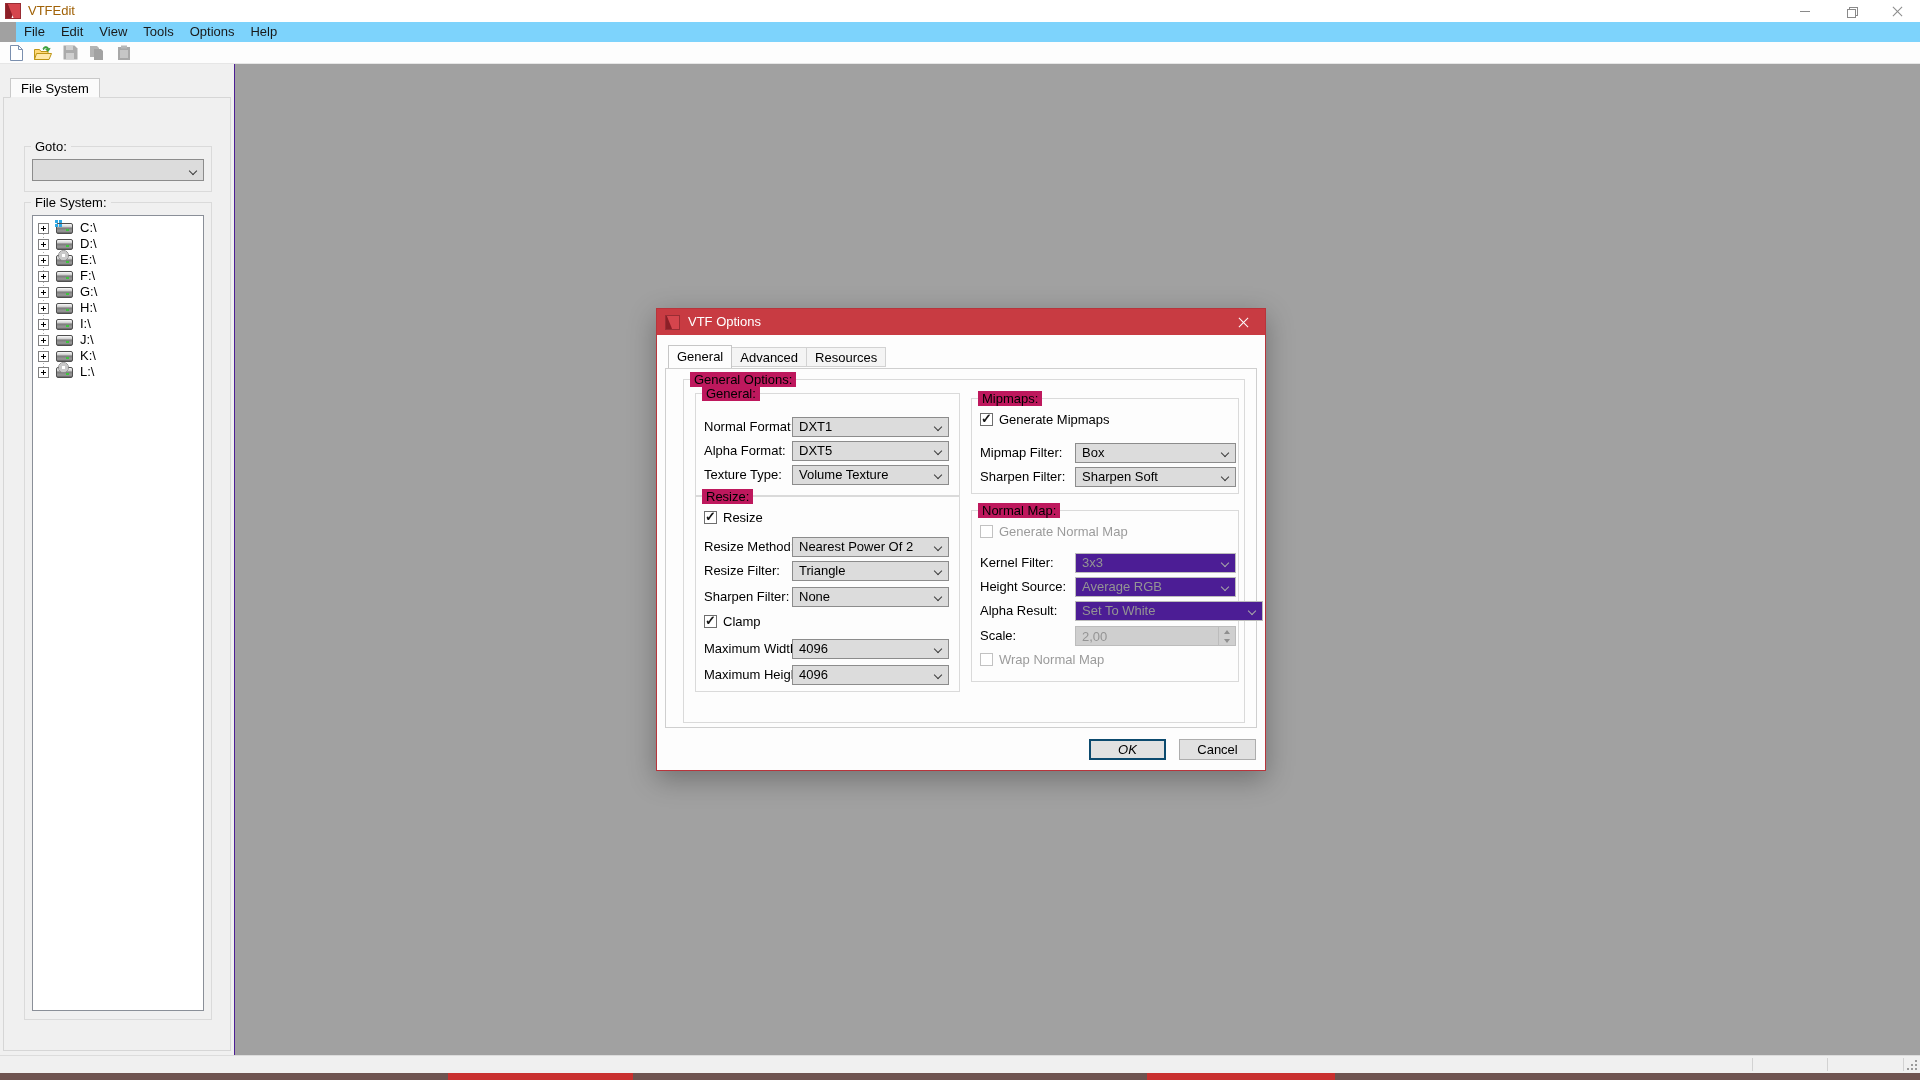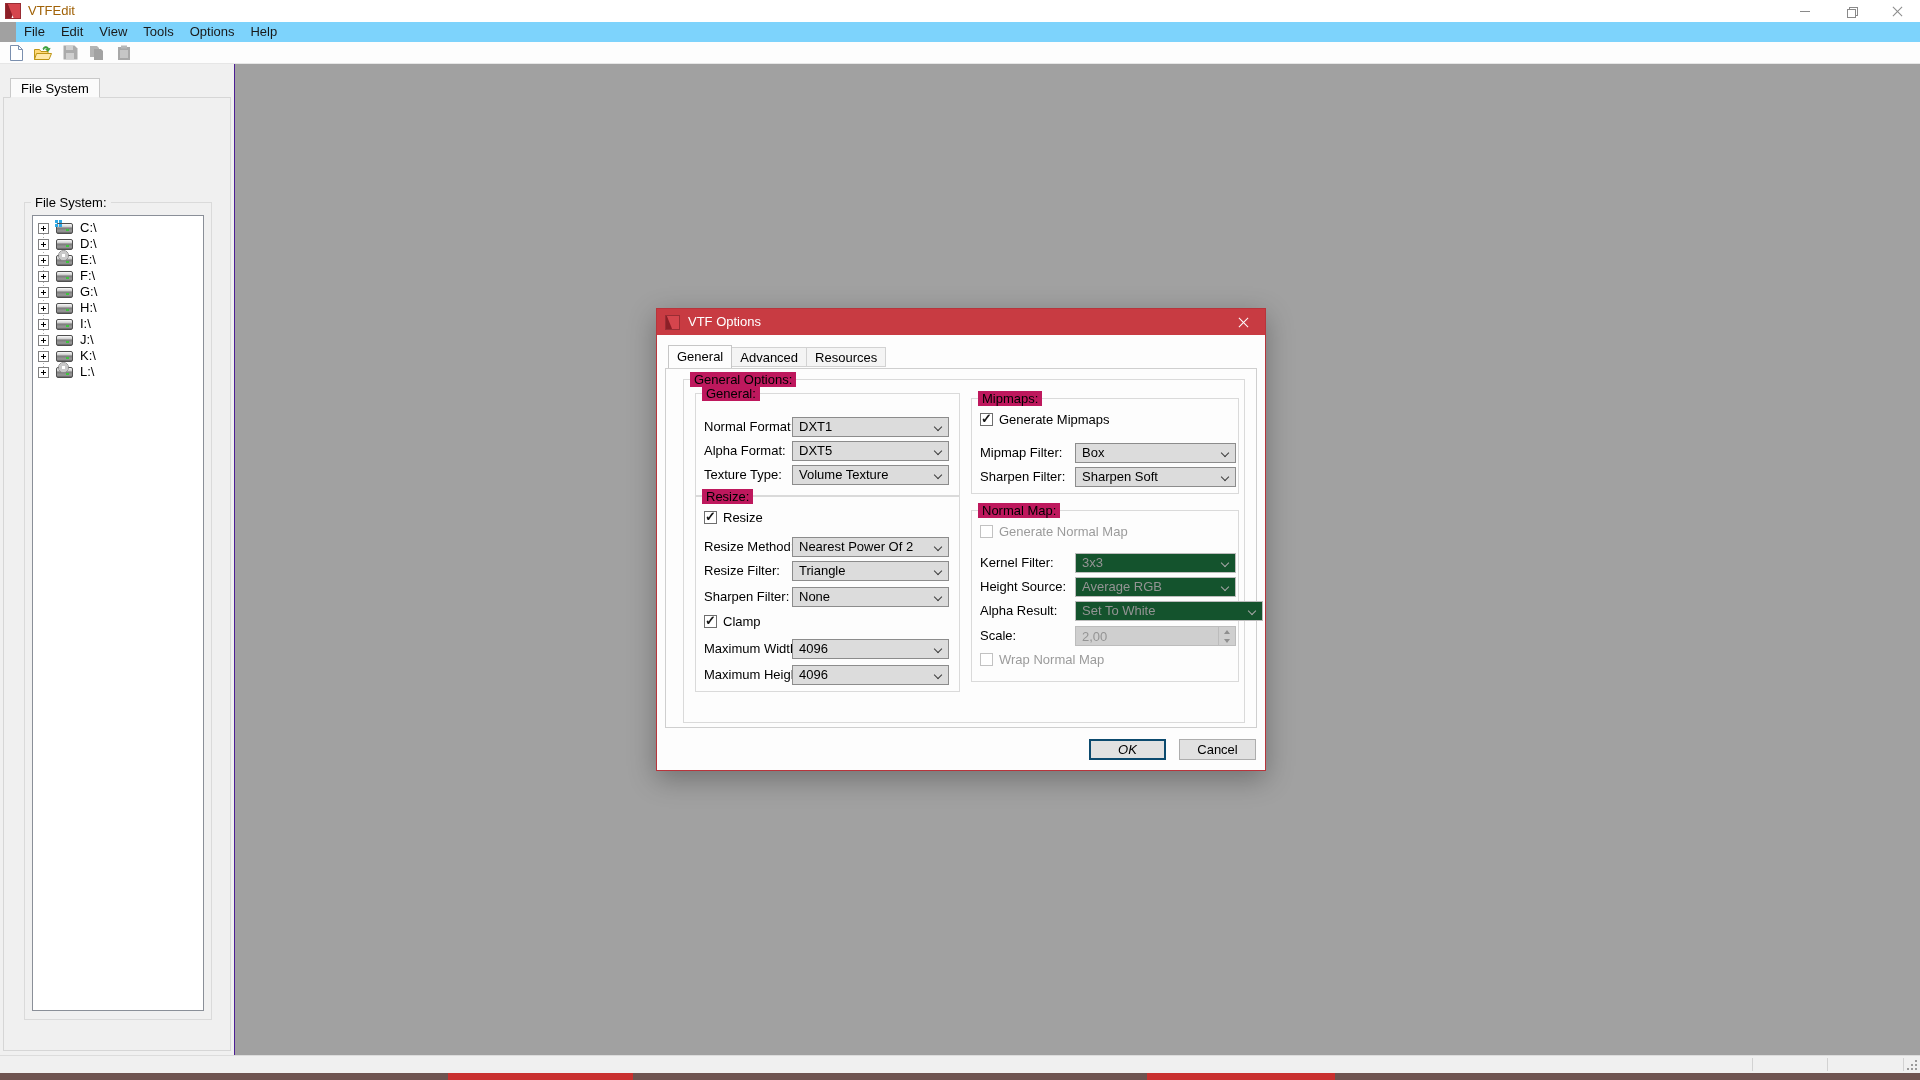--- a/index.html
+++ b/index.html
@@ -80,21 +80,21 @@
   .grp-outer { left:17px; top:10px; width:562px; height:344px; }
   .grp-general { left:11px; top:13px; width:265px; height:103px; }
   .grp-resize { left:11px; top:116px; width:265px; height:196px; }
   .grp-mipmaps { left:287px; top:18px; width:268px; height:96px; }
   .grp-normalmap { left:287px; top:130px; width:268px; height:172px; }
 
   .rlabel { position:absolute; left:8px; line-height:20px; white-space:nowrap; }
   .combo { position:absolute; height:20px; background:#dcdcdc; border:1px solid #8c8c8c; display:flex; align-items:center; padding-left:6px; }
   .combo .ctext { line-height:18px; white-space:nowrap; }
   .chev { position:absolute; right:7px; top:6px; width:6px; height:6px; border-right:1.5px solid #3c3c3c; border-bottom:1.5px solid #3c3c3c; transform:rotate(45deg); }
-  .combo.disabled { background:#14532d; border-color:#bcbcbc; color:#949494; }
+  .combo.disabled { background:#4c1d95; border-color:#bcbcbc; color:#949494; }
   .combo.disabled .chev { border-color:#a8a8a8; }
 
   .chkrow { position:absolute; display:flex; align-items:center; height:14px; }
   .cb { width:13px; height:13px; border:1px solid #6e6e6e; background:#fff; position:relative; margin-right:6px; flex:0 0 auto; }
   .cb.checked::after { content:"✓"; position:absolute; left:0px; top:-3px; font-size:13px; font-weight:bold; color:#151515; }
   .cb.disabled { border-color:#c2c2c2; }
   .chkrow.disabled .chklabel { color:#9b9b9b; }
 
   .spin { position:absolute; height:20px; background:#cfcfcf; border:1px solid #bcbcbc; color:#949494; display:flex; align-items:center; padding-left:6px; }
   .spinbtns { position:absolute; right:0; top:0; bottom:0; width:17px; border-left:1px solid #bcbcbc; display:flex; flex-direction:column; }
@@ -167,20 +167,27 @@
           <rect x="1" y="2" width="12" height="13" fill="#a8a8a8"></rect>
           <rect x="4" y="0.5" width="6" height="3" fill="#b8b8b8"></rect>
           <rect x="3" y="5" width="8" height="8" fill="#c6c6c6"></rect>
         </svg>
     </div>
   </div>
 
   <div class="sidebar">
     <div class="fs-tab">File System</div>
     <div class="fs-frame">
+      <div class="grp grp-goto">
+        <span class="glabel">Goto:</span>
+        <div class="combo" style="left:7px; top:12px; width:172px; height:22px;">
+          <span class="ctext"></span>
+          <i class="chev" style="top:8px;"></i>
+        </div>
+      </div>
       <div class="grp grp-fs">
         <span class="glabel">File System:</span>
         <div class="treebox">
           <div class="treeline"></div>
           <div class="trows">
             <div class="trow">
                 <span class="plusbox"></span>
                 <span class="drv sys"></span>
                 <span class="tlabel">C:\</span>
               </div>

